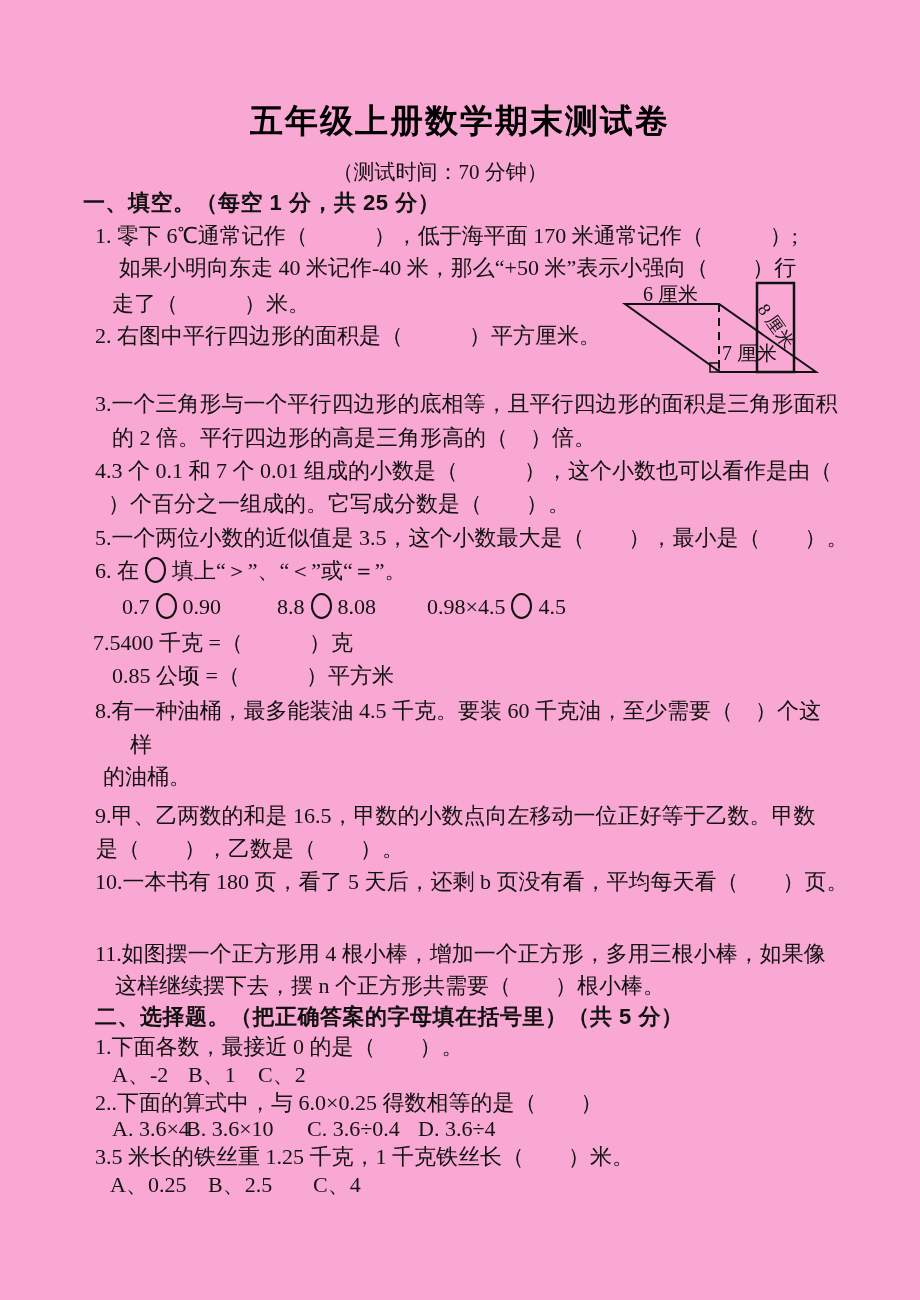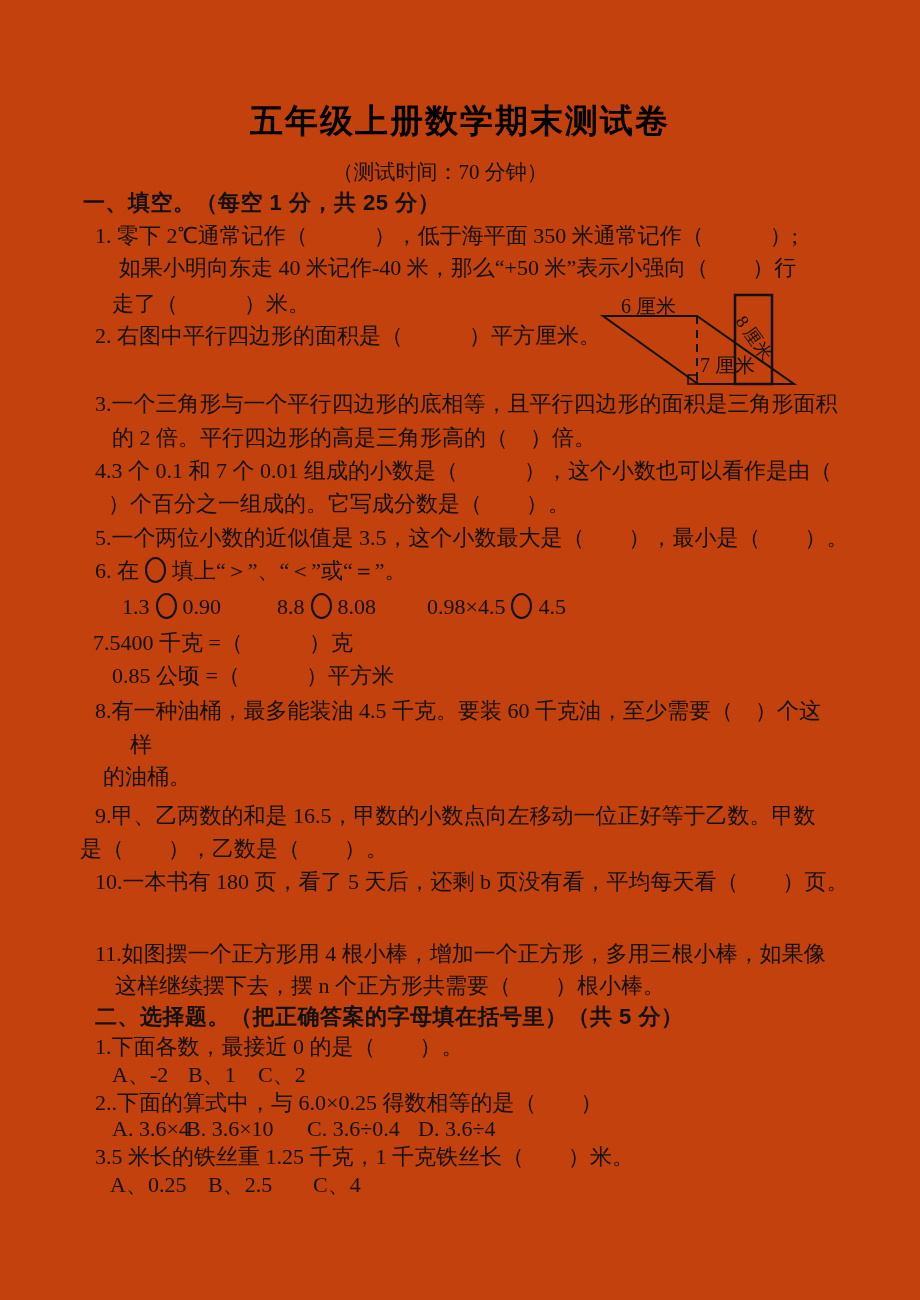--- a/index.html
+++ b/index.html
@@ -1,19 +1,19 @@
 <!DOCTYPE html>
 <html><head>
 <meta charset="utf-8">
 <style>
   html,body{margin:0;padding:0;background:#fff;}
   .page{
     position:relative;
     width:920px;height:1300px;
-    background:#c2410c;
+    background:#f9a8d4;
     overflow:hidden;
     font-family:"Liberation Serif", serif;
     color:#111;
   }
   .title{
     position:absolute;top:101px;left:0;width:920px;margin:0;
     text-align:center;
     font:bold 33px/40px "Liberation Sans", sans-serif;
     letter-spacing:2px;color:#000;
   }
@@ -36,21 +36,21 @@
   .circle{
     display:inline-block;
     width:17px;height:22px;
     border:2px solid #111;
     border-radius:50%;
     vertical-align:-5px;
     margin:0 6px;
   }
   .cmp-item{position:absolute;white-space:pre;}
   .figure{
-    position:absolute;left:583px;top:278px;width:255px;height:102px;margin-top:12px;
+    position:absolute;left:605px;top:278px;width:255px;height:102px;
   }
   .flabel{
     position:absolute;
     font:20px/22px "Liberation Serif", serif;
     white-space:pre;color:#111;
   }
   .flabel.rot{
     left:171px;top:48px;
     font-size:18px;
     transform:translate(-50%,-50%) rotate(55deg);
@@ -59,21 +59,21 @@
 </head>
 <body>
 
 <div class="page">
 
   <h1 class="title">五年级上册数学期末测试卷</h1>
   <div class="subtitle">（测试时间：70 分钟）</div>
 
   <div class="ln hd" style="top:189px;left:83px">一、填空。（每空 1 分，共 25 分）</div>
 
-  <div class="ln" style="top:222px;left:95px">1. 零下 2℃通常记作（　　　），低于海平面 350 米通常记作（　　　）;</div>
+  <div class="ln" style="top:222px;left:95px">1. 零下 6℃通常记作（　　　），低于海平面 170 米通常记作（　　　）;</div>
   <div class="ln" style="top:254px;left:119px">如果小明向东走 40 米记作-40 米，那么“+50 米”表示小强向（　　）行</div>
   <div class="ln" style="top:290px;left:112px">走了（　　　）米。</div>
 
   <div class="ln" style="top:322px;left:95px">2. 右图中平行四边形的面积是（　　　）平方厘米。</div>
 
   <div class="figure">
     <svg width="255" height="102" viewBox="0 0 255 102">
       <polygon points="20,26 114,26 211,94 115,94" fill="none" stroke="#111" stroke-width="2"></polygon>
       <line x1="114" y1="26" x2="114" y2="94" stroke="#111" stroke-width="2" stroke-dasharray="8,6"></line>
       <rect x="105" y="85" width="9" height="9" fill="none" stroke="#111" stroke-width="1.5"></rect>
@@ -87,33 +87,33 @@
   <div class="ln" style="top:390px;left:95px">3.一个三角形与一个平行四边形的底相等，且平行四边形的面积是三角形面积</div>
   <div class="ln" style="top:424px;left:112px">的 2 倍。平行四边形的高是三角形高的（　）倍。</div>
 
   <div class="ln" style="top:457px;left:95px">4.3 个 0.1 和 7 个 0.01 组成的小数是（　　　），这个小数也可以看作是由（</div>
   <div class="ln" style="top:490px;left:108px">）个百分之一组成的。它写成分数是（　　）。</div>
 
   <div class="ln" style="top:524px;left:95px">5.一个两位小数的近似值是 3.5，这个小数最大是（　　），最小是（　　）。</div>
 
   <div class="ln" style="top:557px;left:95px"><span>6. 在</span><span class="circle"></span><span>填上“＞”、“＜”或“＝”。</span></div>
 
-  <div class="ln cmp-item" style="top:593px;left:122px"><span>1.3</span><span class="circle"></span><span>0.90</span></div>
+  <div class="ln cmp-item" style="top:593px;left:122px"><span>0.7</span><span class="circle"></span><span>0.90</span></div>
   <div class="ln cmp-item" style="top:593px;left:277px"><span>8.8</span><span class="circle"></span><span>8.08</span></div>
   <div class="ln cmp-item" style="top:593px;left:427px"><span>0.98×4.5</span><span class="circle"></span><span>4.5</span></div>
 
   <div class="ln" style="top:629px;left:93px">7.5400 千克 =（　　　）克</div>
   <div class="ln" style="top:662px;left:112px">0.85 公顷 =（　　　）平方米</div>
 
   <div class="ln" style="top:697px;left:95px">8.有一种油桶，最多能装油 4.5 千克。要装 60 千克油，至少需要（　）个这</div>
   <div class="ln" style="top:731px;left:130px">样</div>
   <div class="ln" style="top:763px;left:103px">的油桶。</div>
 
   <div class="ln" style="top:802px;left:95px">9.甲、乙两数的和是 16.5，甲数的小数点向左移动一位正好等于乙数。甲数</div>
-  <div class="ln" style="top:835px;left:80px">是（　　），乙数是（　　）。</div>
+  <div class="ln" style="top:835px;left:96px">是（　　），乙数是（　　）。</div>
 
   <div class="ln" style="top:868px;left:95px">10.一本书有 180 页，看了 5 天后，还剩 b 页没有看，平均每天看（　　）页。</div>
 
   <div class="ln" style="top:940px;left:95px">11.如图摆一个正方形用 4 根小棒，增加一个正方形，多用三根小棒，如果像</div>
   <div class="ln" style="top:972px;left:115px">这样继续摆下去，摆 n 个正方形共需要（　　）根小棒。</div>
 
   <div class="ln hd" style="top:1003px;left:95px">二、选择题。（把正确答案的字母填在括号里）（共 5 分）</div>
 
   <div class="ln" style="top:1033px;left:95px">1.下面各数，最接近 0 的是（　　）。</div>
   <div class="ln" style="top:1061px;left:112px">A、-2</div>

